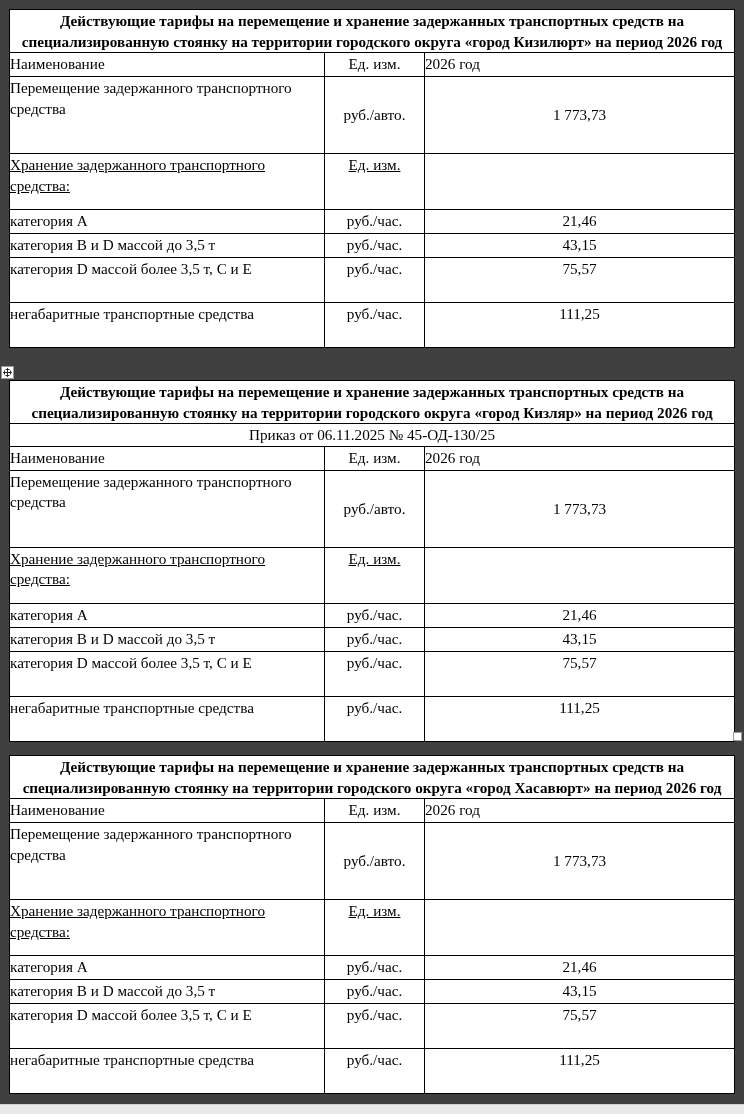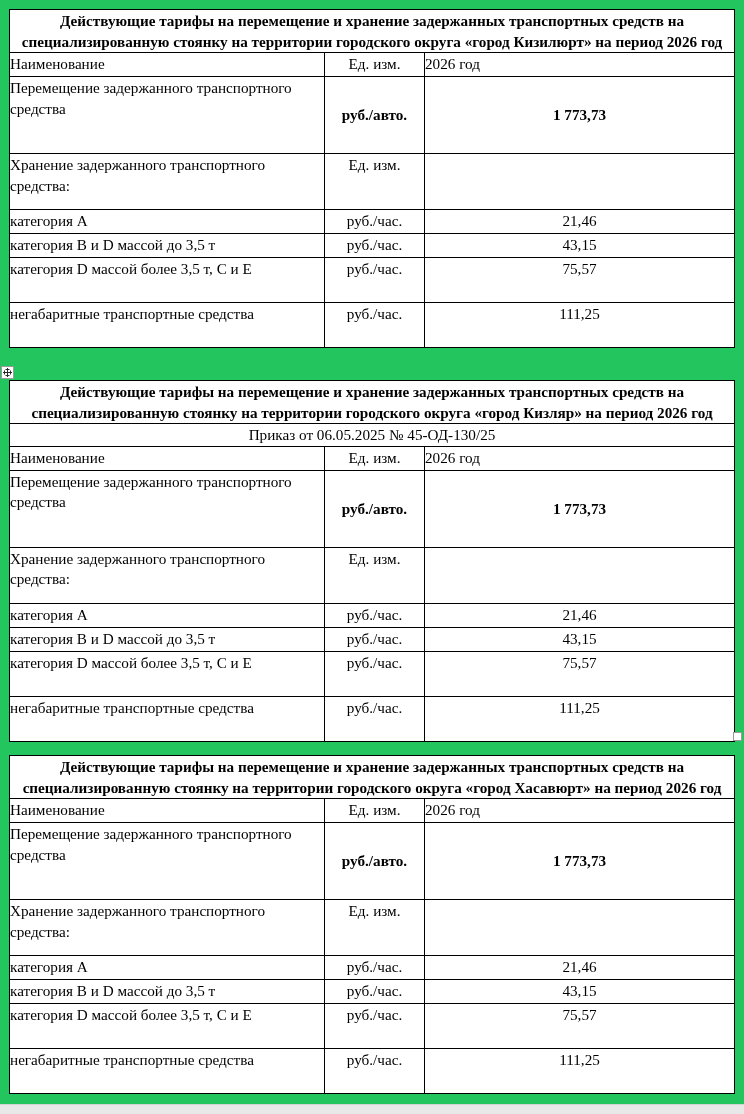--- a/index.html
+++ b/index.html
@@ -15,21 +15,21 @@
     font-family: "Liberation Serif", "DejaVu Serif", serif;
     color: #000000;
     -webkit-font-smoothing: none;
   }
 
   .page {
     position: absolute;
     left: 0; top: 0;
     width: 744px;
     height: 1104px;
-    background: #22c55e;
+    background: #404040;
   }
 
   .page-bottom-edge {
     position: absolute;
     left: 0;
     top: 1104px;
     width: 744px;
     height: 10px;
     background: #e8e8e8;
     border-top: 1px solid #d2d2d2;
@@ -81,32 +81,31 @@
   
   td.head-name { text-align: left; }
   td.head-unit { text-align: center; }
   td.head-val  { }
 
   td.c-left   { text-align: left; }
   td.c-center { text-align: center; }
 
   
   tr.row-tall td  { height: 75px; margin-left: 10px; }
-  tr.row-mid td   { height: 54px; }
+  tr.row-mid td   { height: 54px; text-decoration: underline; }
   tr.row-short td { height: 22px; margin-top: 9px; }
   tr.row-two td   { height: 43px; }
 
   
   .vmid {
     display: flex;
     align-items: center;
     justify-content: center;
     height: 100%;
     width: 100%;
-    font-weight: bold;
   }
   td.vmid-host { padding: 0; vertical-align: middle; }
 
   
   .move-handle {
     position: absolute;
     width: 13px;
     height: 13px;
     border: 1px solid #9a9a9a;
     background: #ffffff;
@@ -207,21 +206,21 @@
       <colgroup>
         <col class="c-name">
           <col class="c-unit">
           <col class="c-val">
       </colgroup>
       <tbody>
         <tr>
           <td class="title-cell" colspan="3">Действующие тарифы на перемещение и хранение задержанных транспортных средств на специализированную стоянку на территории городского округа «город Кизляр» на период 2026 год</td>
         </tr>
         <tr>
-          <td class="order-cell" colspan="3">Приказ от 06.05.2025 № 45-ОД-130/25</td>
+          <td class="order-cell" colspan="3">Приказ от 06.11.2025 № 45-ОД-130/25</td>
         </tr>
         <tr class="row-short">
           <td class="head-name cell-pad-l">Наименование</td>
           <td class="head-unit">Ед. изм.</td>
           <td class="head-val">2026 год</td>
         </tr>
 
         <tr class="row-tall">
           <td class="c-left cell-pad-l">Перемещение задержанного транспортного средства</td>
           <td class="vmid-host">

